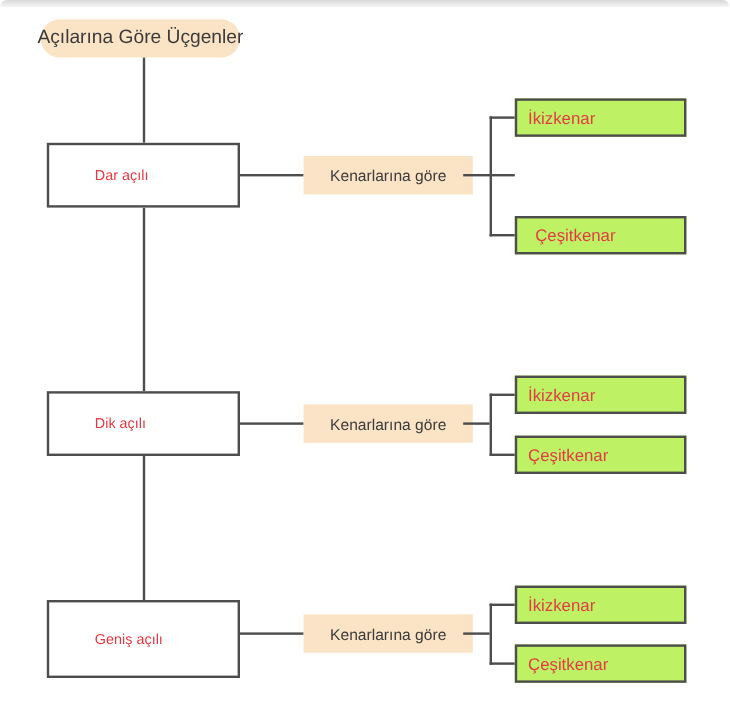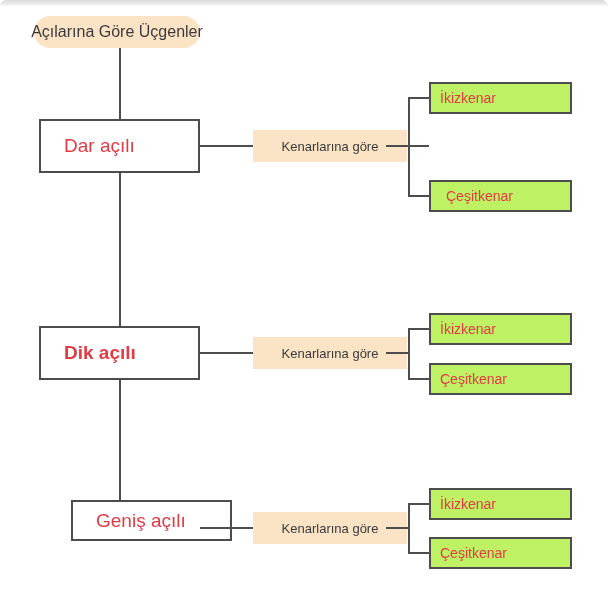--- a/index.html
+++ b/index.html
@@ -14,25 +14,25 @@
   }
   .pill {
     position:absolute; left:34px; top:16px; width:166px; height:32px;
     background:var(--peach); border-radius:16px;
     display:flex; align-items:center; justify-content:center;
     font-size:16px; color:var(--text_dark); white-space:nowrap;
   }
   .mainbox {
     position:absolute; left:39px; width:161px; height:54px; box-sizing:border-box;
     background:#ffffff; border:2px solid var(--line);
-    display:flex; align-items:center; padding-left:23px;
-    font-size:19px; color:var(--red); white-space:nowrap;
+    display:flex; align-items:center; padding-left:38px;
+    font-size:12px; color:var(--red); white-space:nowrap;
   }
   .peachbox {
-    position:absolute; left:253px; width:154px; height:32px; box-sizing:border-box;
+    position:absolute; left:253px; width:141px; height:32px; box-sizing:border-box;
     background:var(--peach);
     display:flex; align-items:center; justify-content:center;
     font-size:13px; color:var(--text_dark); white-space:nowrap;
   }
   .leaf {
     position:absolute; left:417px; width:143px; height:32px; box-sizing:border-box;
     background:#bef264; border:2px solid var(--line);
     display:flex; align-items:center; padding-left:9px;
     font-size:14px; color:var(--red); white-space:nowrap;margin-left:12px;
   }
@@ -46,22 +46,22 @@
 
   <div class="topbar"></div>
 
   <div class="pill">Açılarına Göre Üçgenler</div>
 
   <div class="line" style="left:119px; top:48px;  width:2px; height:71px;"></div>
   <div class="line" style="left:119px; top:173px; width:2px; height:153px;"></div>
   <div class="line" style="left:119px; top:380px; width:2px; height:120px;"></div>
 
   <div class="mainbox" style="top:119px;">Dar açılı</div>
-  <div class="mainbox" style="top:326px;font-weight:bold;">Dik açılı</div>
-  <div class="mainbox" style="top:500px; height:41px;margin-left:32px;">Geniş açılı</div>
+  <div class="mainbox" style="top:326px;">Dik açılı</div>
+  <div class="mainbox" style="top:500px; height:65px;">Geniş açılı</div>
 
   <div class="line" style="left:200px; top:145px; width:53px; height:2px;"></div>
   <div class="line" style="left:200px; top:352px; width:53px; height:2px;"></div>
   <div class="line" style="left:200px; top:527px; width:53px; height:2px;"></div>
 
   <div class="peachbox" style="top:130px;">Kenarlarına göre</div>
   <div class="peachbox" style="top:337px;">Kenarlarına göre</div>
   <div class="peachbox" style="top:512px;">Kenarlarına göre</div>
 
   <div class="line" style="left:386px; top:145px; width:43px; height:2px;"></div>

